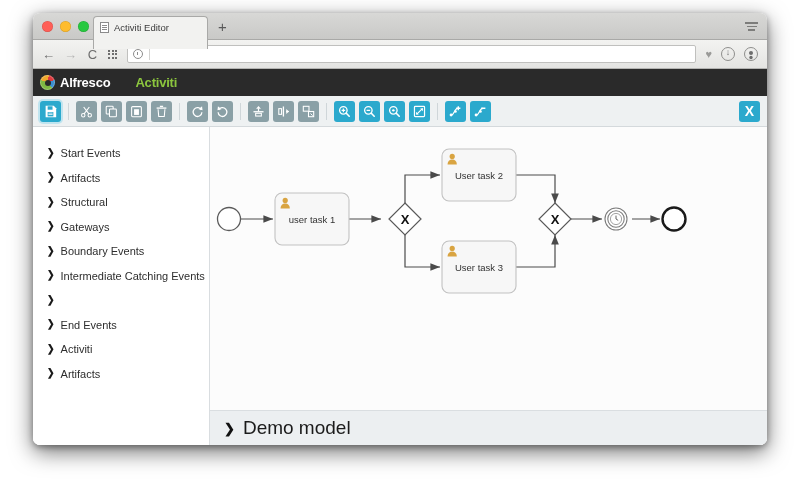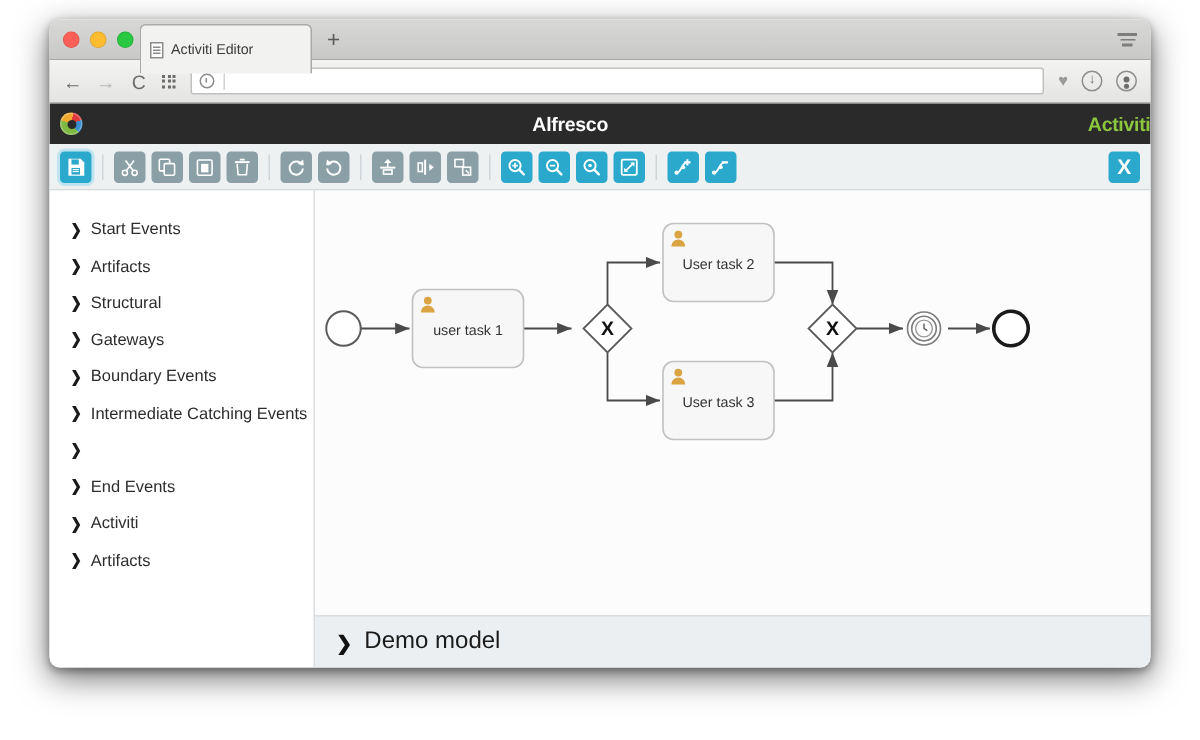--- a/index.html
+++ b/index.html
@@ -40,21 +40,21 @@
   .light.yellow { background: #febc2e; box-shadow: inset 0 0 0 .5px rgba(0,0,0,.15); }
   .light.green { background: #28c840; box-shadow: inset 0 0 0 .5px rgba(0,0,0,.15); }
 
   #browser-tab {
     position: absolute; left: 60px; top: 3px;
     width: 115px; height: 24px;
     background: #f2f2f0;
     border: 1px solid #a9a9a7;
     border-bottom: none;
     border-radius: 4px 4px 0 0;
-    display: flex; align-items: center;
+    display: flex; align-items: flex-end;
     padding: 16px 6px; gap: 5px;
   }
   #browser-tab .tab-favicon {
     width: 9px; height: 11px;
     background: #fff;
     border: 1px solid #8b8b8b;
     position: relative; flex: 0 0 auto;
   }
   #browser-tab .tab-favicon::after {
     content: ""; position: absolute; left: 1px; top: 2px;
@@ -140,21 +140,20 @@
 
   
   #page { flex: 1; display: flex; flex-direction: column; min-height: 0; background: #fff; }
 
   
   #app-header {
     height: 27px; background: #2a2a2a;
     display: flex; align-items: center;
     padding-left: 7px; gap: 5px;
     flex: 0 0 auto;
-    justify-content: space-between;
   }
   #alfresco-logo {
     width: 15px; height: 15px; border-radius: 50%;
     background:
       conic-gradient(from 200deg,
         #7fb842 0deg 90deg,
         #f0a92c 90deg 170deg,
         #e03a3e 170deg 230deg,
         #3a8fd0 230deg 300deg,
         #7fb842 300deg 360deg);
@@ -233,21 +232,21 @@
   #model-bar {
     height: 35px; flex: 0 0 auto;
     background: #eceff1;
     border-top: 1px solid #dadee1;
     display: flex; align-items: center; gap: 8px;
     padding-left: 14px;
   }
   #model-bar .chevron {
     font-size: 13px; color: #111; font-weight: 700; line-height: 1;
   }
-  #model-bar .label { font-size: 16px; color: #1b1b1b; }
+  #model-bar .label { font-size: 19px; color: #1b1b1b; }
 </style>
 </head>
 <body>
 
 <div id="browser-window">
 
   <div id="tab-strip">
     <div class="traffic-lights">
       <span class="light red"></span>
       <span class="light yellow"></span>

